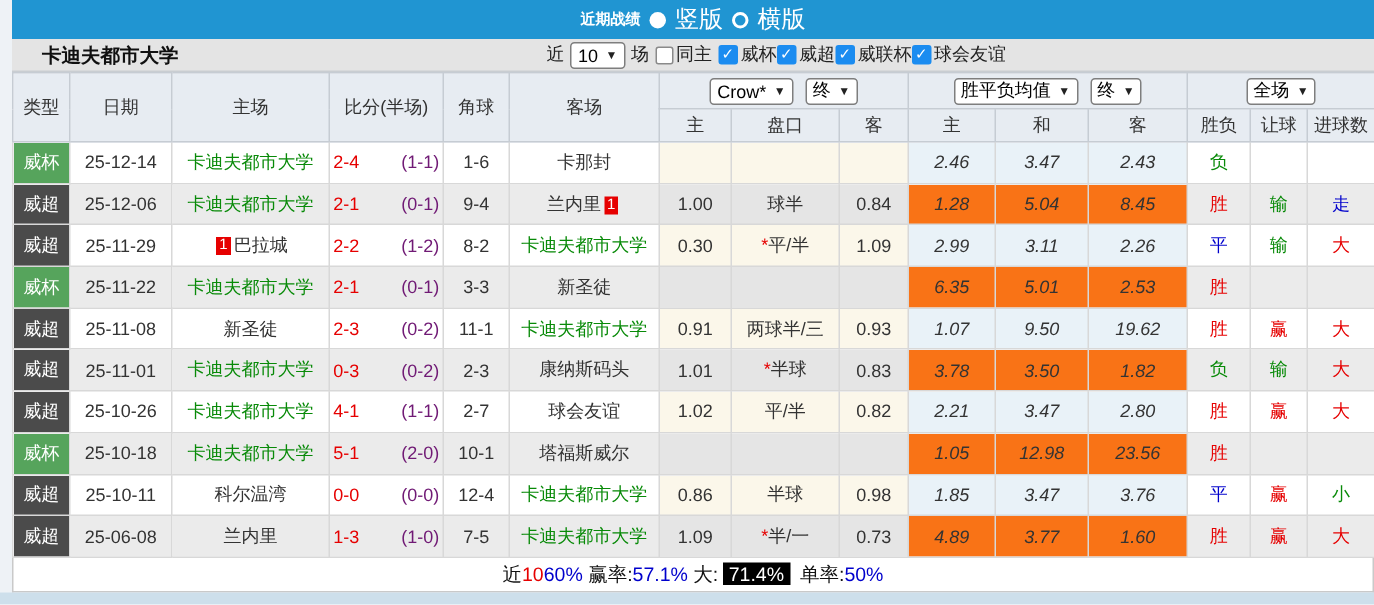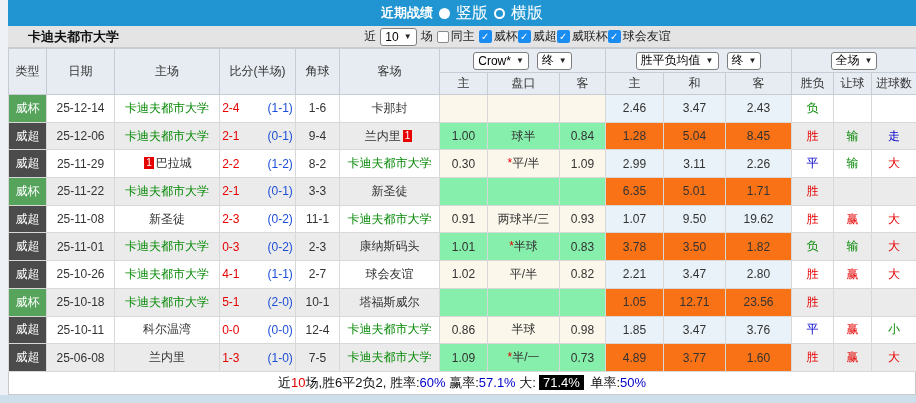--- a/index.html
+++ b/index.html
@@ -1,21 +1,21 @@
 <!DOCTYPE html>
 <html><head>
 <meta charset="utf-8">
 <style>
   * { box-sizing: border-box; }
   body { margin:0; background:#eef2f6; font-family:"Liberation Sans","DejaVu Sans",sans-serif; }
   .page { width:916px; height:403px; overflow:hidden; position:relative; background:#eef2f6; }
   .content { width:908px; margin-left:8px; }
 
   .topbar { height:26px; background:#2095d2; display:flex; align-items:center; justify-content:center; gap:6px; }
-  .topbar-title { color:#fff; font-weight:bold; font-size:13px; }
+  .topbar-title { color:#fff; font-weight:bold; font-size:10px; }
   .radio { width:11px; height:11px; border-radius:50%; display:inline-block; }
   .radio.sel { background:#fff; }
   .radio.unsel { border:2px solid #fff; background:transparent; }
   .topbar-label { color:#fff; font-size:16px; }
 
   .filterbar { height:22px; background:#e4e4e4; border-bottom:1px solid #c9cdd1; display:flex; align-items:center; font-size:12px; color:#222; }
   .team-name { font-weight:bold; font-size:13px; color:#101010; margin-left:20px; white-space:nowrap; }
   .filter-controls { display:flex; align-items:center; gap:4px; margin:0 auto; }
   .dd { display:inline-flex; align-items:center; background:#fff; border:1px solid #7e7e7e; border-radius:3px; padding:0 4px; height:18px; font-size:12px; color:#000; cursor:default; white-space:nowrap; }
   .dd .arrow { font-size:8px; margin-left:5px; color:#222; }
@@ -24,31 +24,31 @@
   .cb.unchecked { background:#fff; border:1px solid #8a8a8a; width:12px; height:12px; }
   .cb-label { display:inline-flex; align-items:center; gap:2px; }
 
   table { width:908px; border-collapse:collapse; table-layout:fixed; background:#fff; }
   th { background:#e7ecf2; border:1px solid #c6ccd3; font-weight:normal; font-size:12px; color:#333; padding:0; }
   thead tr.h1 th { height:24px; }
   thead tr.h2 th { height:22px; }
   .hgroup { display:flex; align-items:center; justify-content:center; gap:8px; }
   td { border:1px solid #d8d8d8; font-size:12px; color:#333; text-align:center; padding:0; height:27.7px; overflow:hidden; white-space:nowrap; }
   tr.alt td { background:#ebebeb; }
-  td.ah { background:#fbf7ea; } tr.alt td.ah { background:#86efac; }
-  td.odds { background:#e9f2f8; } tr.alt td.odds { background:#f97316; }
+  td.ah { background:#fbf7ea; } tr.alt td.ah { background:#e5e5e5; }
+  td.odds { background:#e9f2f8;font-style:italic; } tr.alt td.odds { background:#f97316; }
   td.type { color:#fff; }
   td.type.t-green { background:#56a45c; }
   td.type.t-dark { background:#4b4b4b; }
   .c-team { color:#088a08; }
   .c-red { color:#e60000; }
   .c-green { color:#088a08; }
   .c-blue { color:#0000cc; }
   .c-score { color:#e60000; }
-  .half { color:#1d4ed8;padding-left:28px; }
+  .half { color:#701a75;padding-left:28px; }
   .star { color:#e60000; }
   .rc-badge { background:#e60000; color:#fff; font-size:10px; line-height:12px; padding:0 2px; display:inline-block; margin:0 2px; vertical-align:1px; }
 
   .summary { height:23px; background:#fff; border:1px solid #c9c9c9; border-top:none; display:flex; align-items:center; justify-content:center; font-size:13px; color:#111; }
   .summary span { white-space:pre; }
   .s-blue { color:#0000cc; }
   .s-red { color:#e60000; }
   .s-bigrate { background:#000000; color:#fff; padding:0 4px; margin:0 3px; }
 
   .bottom-strip { width:916px; height:8px; background:#cddfeb; position:absolute; bottom:0; left:0; }
@@ -224,21 +224,21 @@
             <td class="date">25-11-22</td>
             <td class="team"><span class="c-team">卡迪夫都市大学</span></td>
             <td class="score"><span class="c-score">2-1</span><span class="half">(0-1)</span></td>
             <td class="corner">3-3</td>
             <td class="team"><span class="">新圣徒</span></td>
             <td class="ah"></td>
             <td class="ah"></td>
             <td class="ah"></td>
             <td class="odds">6.35</td>
             <td class="odds">5.01</td>
-            <td class="odds">1.71</td>
+            <td class="odds">2.53</td>
             <td class="res c-red">胜</td>
             <td class="res "></td>
             <td class="res "></td>
           </tr>
           <tr>
             <td class="type t-dark">威超</td>
             <td class="date">25-11-08</td>
             <td class="team"><span class="">新圣徒</span></td>
             <td class="score"><span class="c-score">2-3</span><span class="half">(0-2)</span></td>
             <td class="corner">11-1</td>
@@ -291,21 +291,21 @@
             <td class="type t-green">威杯</td>
             <td class="date">25-10-18</td>
             <td class="team"><span class="c-team">卡迪夫都市大学</span></td>
             <td class="score"><span class="c-score">5-1</span><span class="half">(2-0)</span></td>
             <td class="corner">10-1</td>
             <td class="team"><span class="">塔福斯威尔</span></td>
             <td class="ah"></td>
             <td class="ah"></td>
             <td class="ah"></td>
             <td class="odds">1.05</td>
-            <td class="odds">12.71</td>
+            <td class="odds">12.98</td>
             <td class="odds">23.56</td>
             <td class="res c-red">胜</td>
             <td class="res "></td>
             <td class="res "></td>
           </tr>
           <tr>
             <td class="type t-dark">威超</td>
             <td class="date">25-10-11</td>
             <td class="team"><span class="">科尔温湾</span></td>
             <td class="score"><span class="c-score">0-0</span><span class="half">(0-0)</span></td>
@@ -337,21 +337,20 @@
             <td class="res c-red">胜</td>
             <td class="res c-red">赢</td>
             <td class="res c-red">大</td>
           </tr>
         </tbody>
     </table>
 
     <div class="summary">
       <span>近</span>
       <span class="s-red">10</span>
-      <span>场,胜6平2负2, 胜率:</span>
       <span class="s-blue">60%</span>
       <span> 赢率:</span>
       <span class="s-blue">57.1%</span>
       <span> 大:</span>
       <span class="s-bigrate">71.4%</span>
       <span> 单率:</span>
       <span class="s-blue">50%</span>
     </div>
 
   </div>

